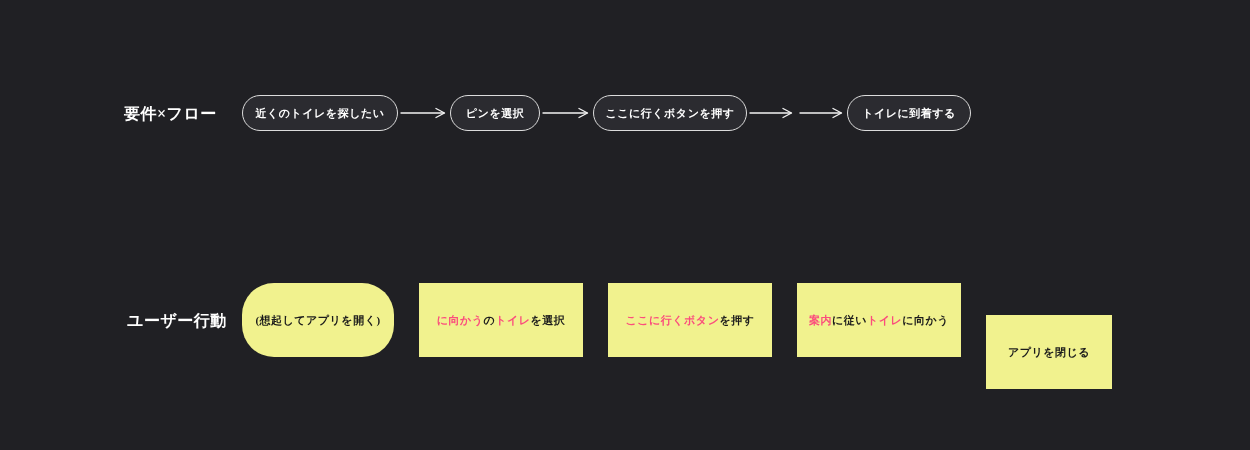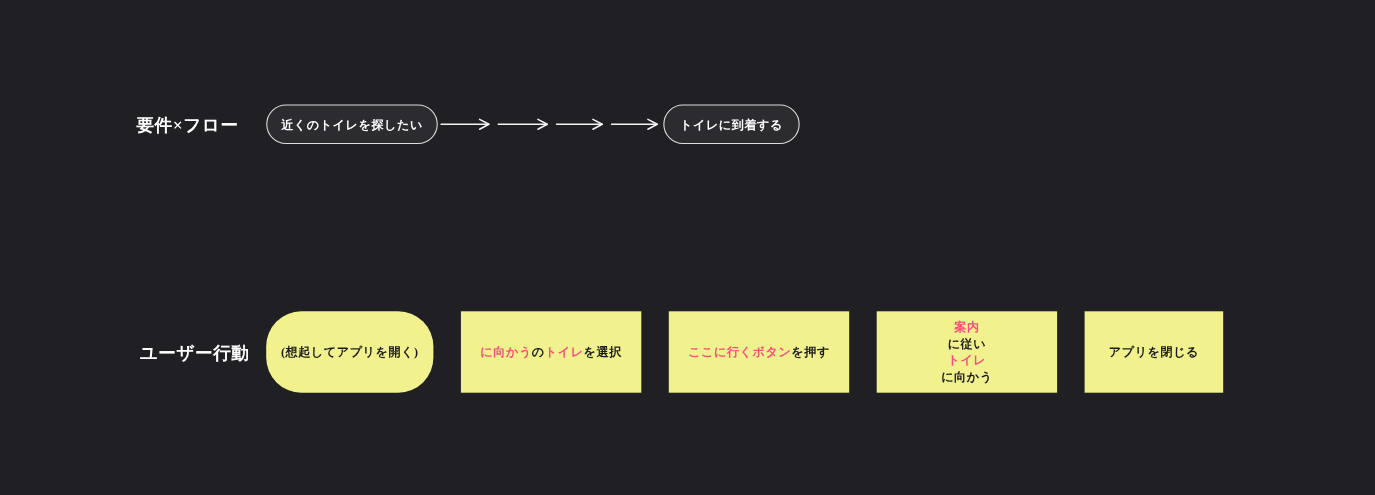--- a/index.html
+++ b/index.html
@@ -86,43 +86,49 @@
     color: #1b1b1b;
     font-size: 11px;
     font-weight: 700;
     letter-spacing: 0.5px;
     white-space: nowrap;
     text-align: center;
   }
   .card.c1 { width: 152px; border-radius: 32px; }
   .card.c2 { width: 164px; }
   .card.c3 { width: 164px; }
-  .card.c4 { width: 164px; flex-direction: column; }
-  .card.c5 { width: 126px; }
+  .card.c4 { width: 164px; }
+  .card.c5 { width: 126px; margin-top: 32px; }
   .card .hl { color: #fb4d7d; }
 </style>
 </head>
 <body>
 
 <div class="board">
 
   <div class="row-label flow-label">要件×フロー</div>
 
   <div class="flow-row">
     <div class="pill w1">
       <span>近くのトイレを探したい</span>
     </div>
     <svg class="arrow" width="52" height="12" viewBox="0 0 52 12">
       <path d="M3 6 H46"></path>
         <path d="M38 1.5 L46.5 6 L38 10.5"></path>
     </svg>
+    <div class="pill w2">
+      <span>ピンを選択</span>
+    </div>
     <svg class="arrow" width="53" height="12" viewBox="0 0 53 12">
       <path d="M3 6 H47"></path>
         <path d="M39 1.5 L47.5 6 L39 10.5"></path>
     </svg>
+    <div class="pill w3">
+      <span>ここに行くボタンを押す</span>
+    </div>
     <svg class="arrow" width="50" height="12" viewBox="0 0 50 12">
       <path d="M3 6 H44"></path>
         <path d="M36 1.5 L44.5 6 L36 10.5"></path>
     </svg>
     <svg class="arrow" width="50" height="12" viewBox="0 0 50 12">
       <path d="M3 6 H44"></path>
         <path d="M36 1.5 L44.5 6 L36 10.5"></path>
     </svg>
     <div class="pill w5">
       <span>トイレに到着する</span>

